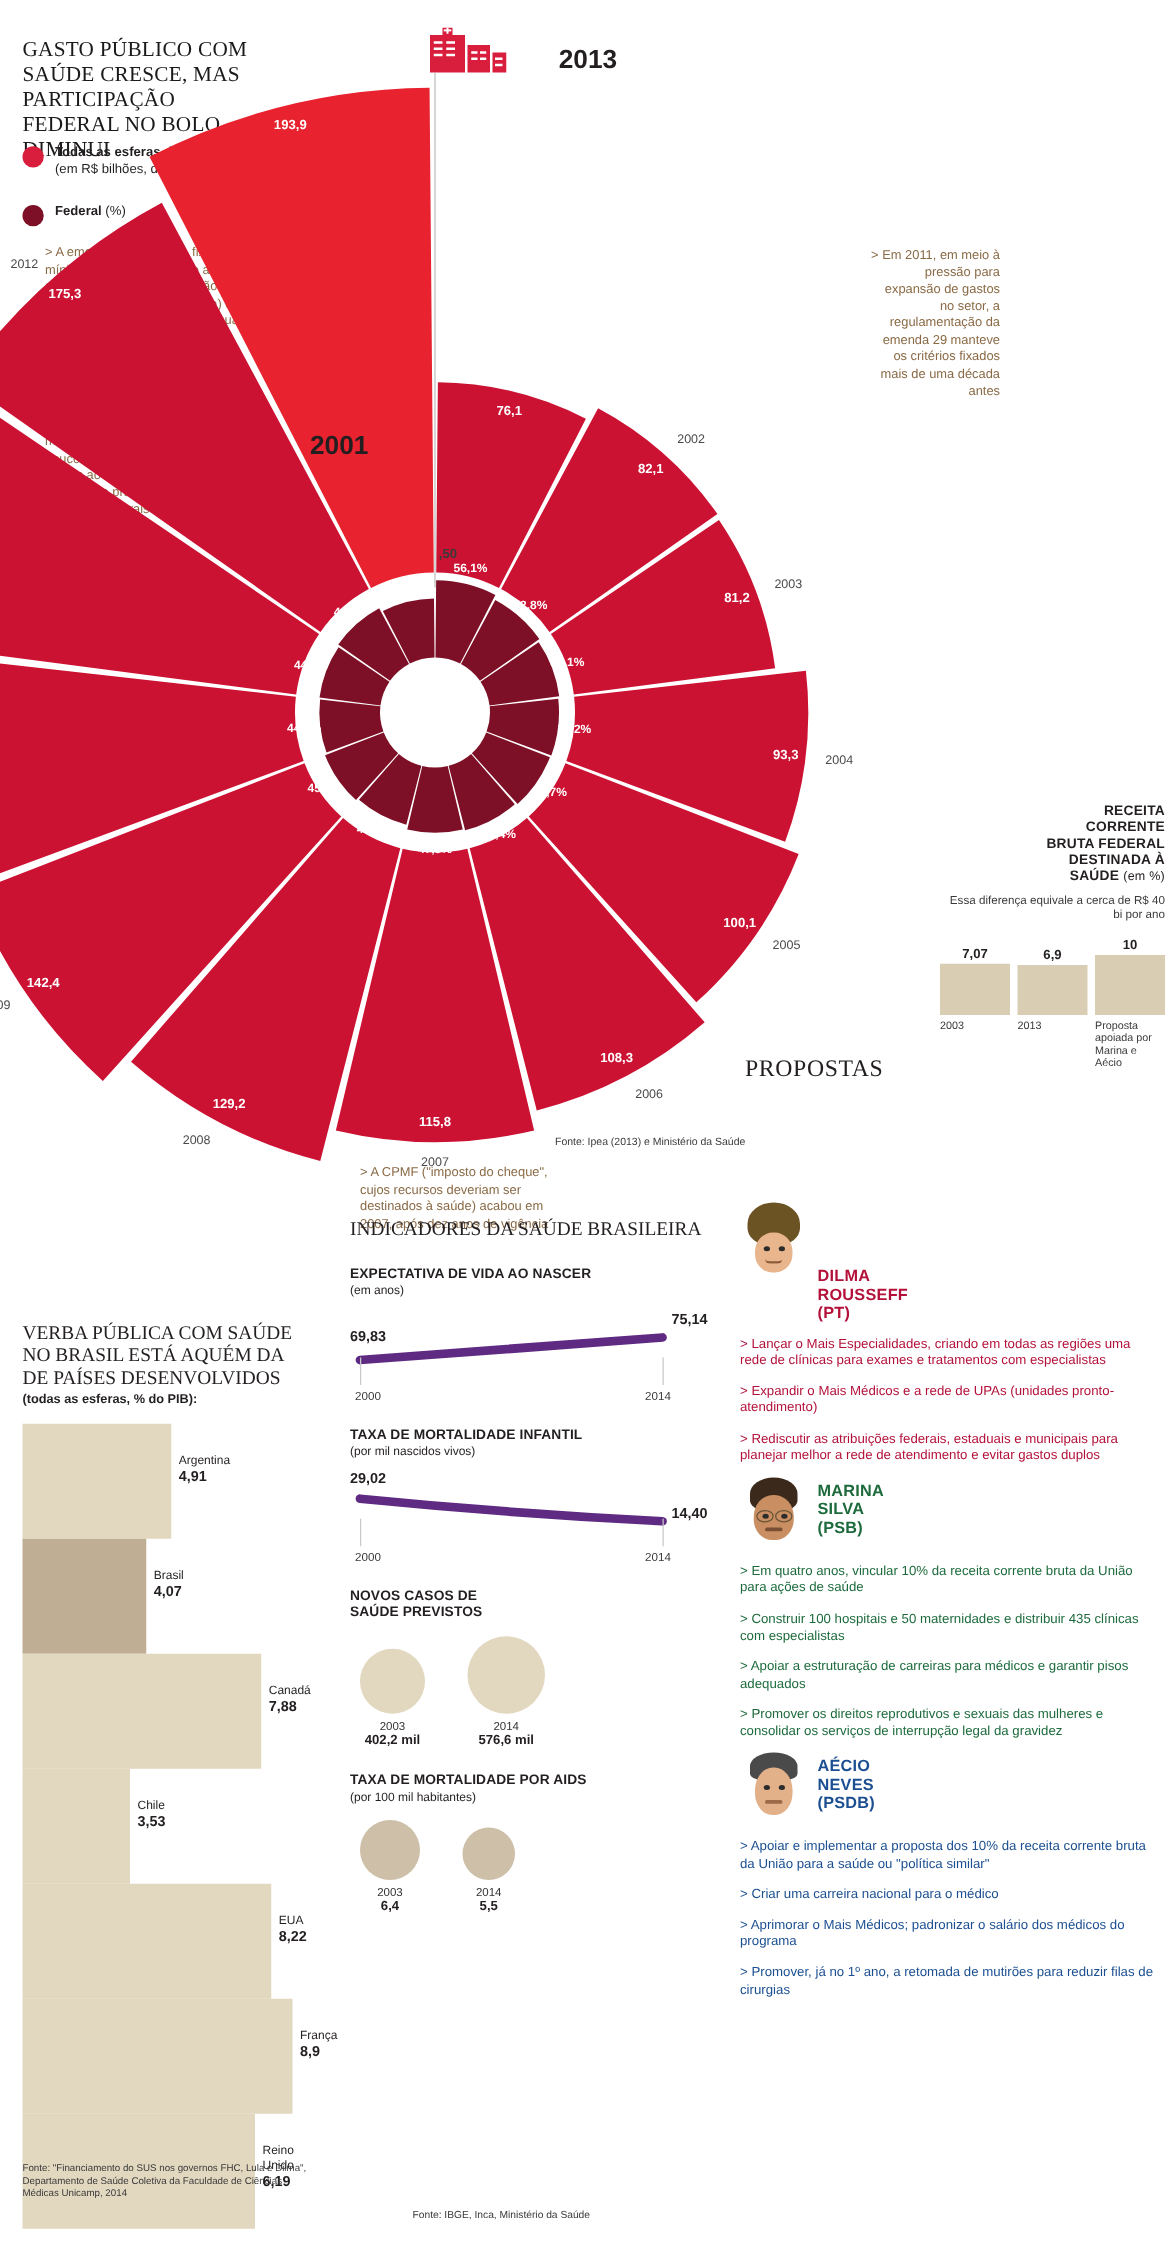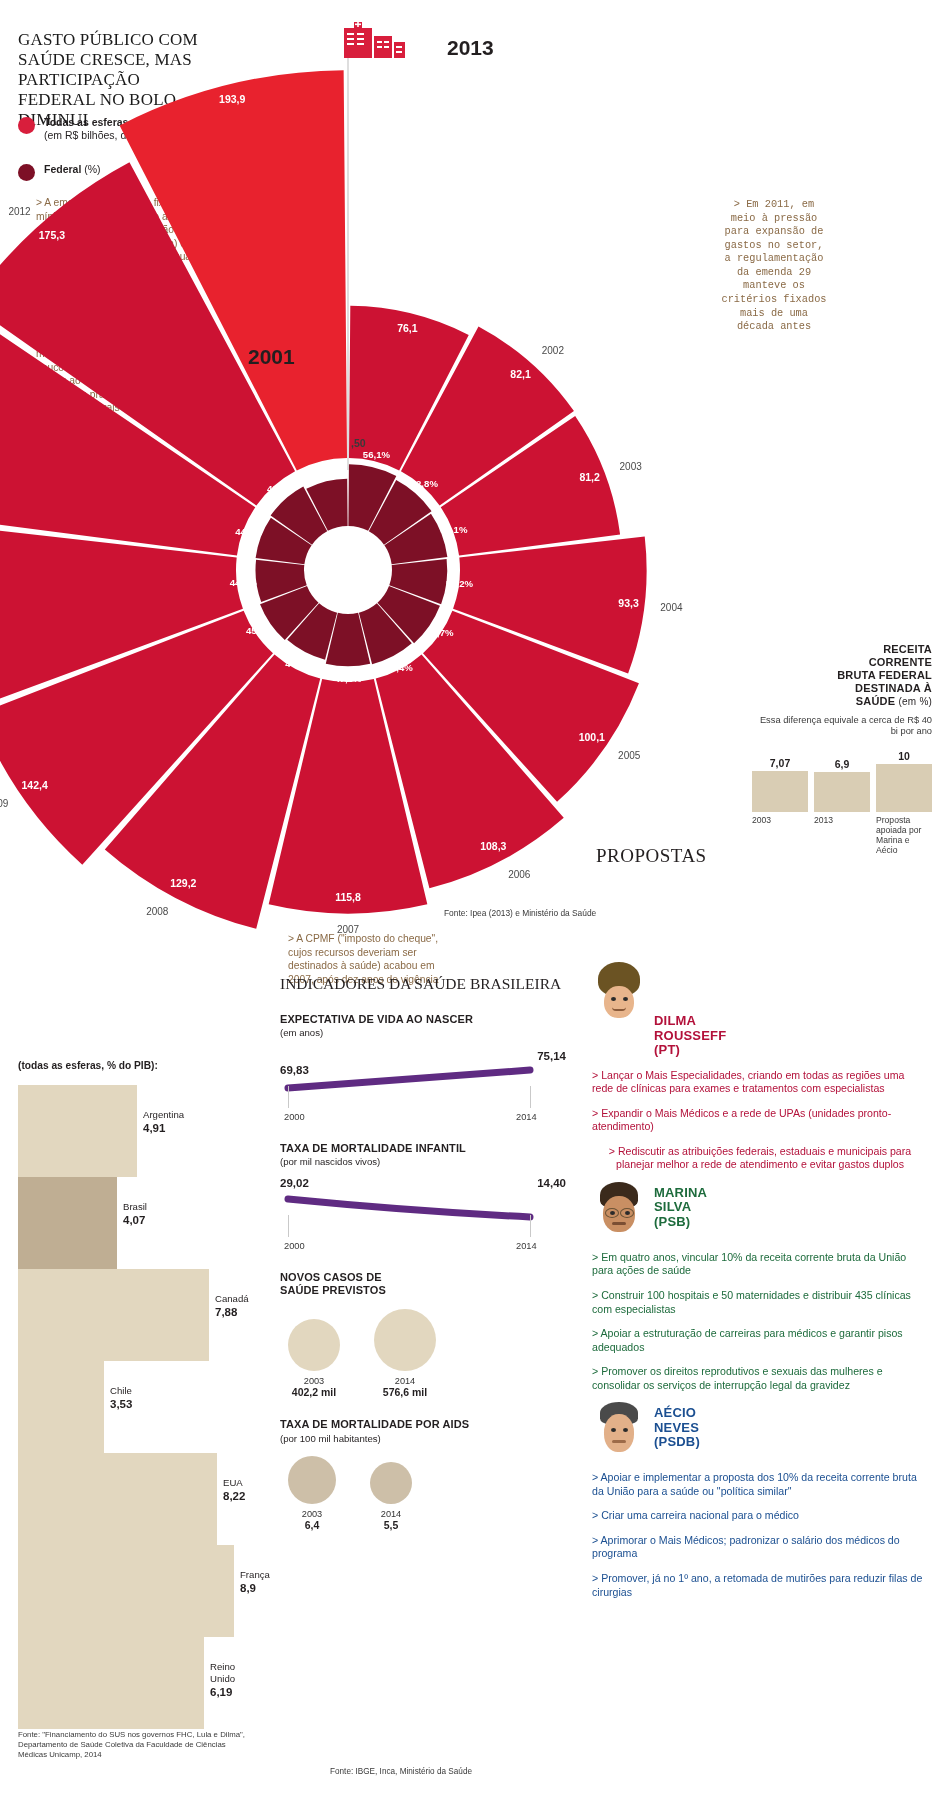--- a/index.html
+++ b/index.html
@@ -125,21 +125,21 @@
 <div class="legend-row" style="top:163px;">
   <div class="legend-dot" style="background:#7d1026;"></div>
   <div class="legend-txt">
     <b>Federal</b>
     <span>(%)</span>
   </div>
 </div>
 
 <div class="note" style="left:36px; top:196px; width:176px;">&gt; A emenda 29, de 2000, fixou gastos mínimos de União (total do ano anterior acrescido da variação do PIB), Estados (12% da receita) e municípios (15%) com saúde; sua elevação anual passou a ser vinculada à alta do PIB</div>
 <div class="note" style="left:36px; top:320px; width:176px;">&gt; A regra forçou a expansão de investimentos de Estados e municípios, que gastavam muito pouco na área; mas a vinculação dos gastos ao crescimento do PIB acabou, na prática, limitando a alta de despesas federais</div>
-<div class="note" style="left:721px; top:198px; width:106px; text-align:center;font-family:Liberation Mono, monospace;">&gt; Em 2011, em meio à pressão para expansão de gastos no setor, a regulamentação da emenda 29 manteve os critérios fixados mais de uma década antes</div>
+<div class="note" style="left:694px; top:198px; width:106px; text-align:right;">&gt; Em 2011, em meio à pressão para expansão de gastos no setor, a regulamentação da emenda 29 manteve os critérios fixados mais de uma década antes</div>
 <div class="note" style="left:288px; top:932px; width:162px;">&gt; A CPMF ("imposto do cheque", cujos recursos deveriam ser destinados à saúde) acabou em 2007, após dez anos de vigência</div>
 
 <svg id="hosp" viewBox="0 0 62 38">
   <rect x="0" y="6" width="28" height="30" fill="#d81e3c"></rect>
   <rect x="30" y="14" width="18" height="22" fill="#d81e3c"></rect>
   <rect x="50" y="20" width="11" height="16" fill="#d81e3c"></rect>
   <rect x="10" y="0" width="8" height="7" fill="#d81e3c"></rect>
   <g fill="#ffffff">
     <rect x="11" y="1.5" width="6" height="1.6"></rect>
       <rect x="13.2" y="0" width="1.6" height="5"></rect>
@@ -265,20 +265,21 @@
   <div class="rc-labels" id="rc-labels">
       <div class="rc-lbl">2003</div>
       <div class="rc-lbl">2013</div>
       <div class="rc-lbl">Proposta apoiada por Marina e Aécio</div>
     </div>
 </div>
 
 <div id="propostas-title">PROPOSTAS</div>
 
 <div id="pib">
+  <h2>VERBA PÚBLICA COM SAÚDE NO BRASIL ESTÁ AQUÉM DA DE PAÍSES DESENVOLVIDOS</h2>
   <div class="sub">(todas as esferas, % do PIB):</div>
   <div id="pib-chart">
       <div class="pib-row">
         <div class="pib-bar" style="width: 119px;"></div>
         <div class="pib-txt" style="left: 125px;"><span>Argentina</span><span class="v">4,91</span></div>
       </div>
       <div class="pib-row">
         <div class="pib-bar brasil" style="width: 99px;"></div>
         <div class="pib-txt" style="left: 105px;"><span>Brasil</span><span class="v">4,07</span></div>
       </div>
@@ -323,21 +324,21 @@
       <div class="lc-year" style="left:4px;">2000</div>
       <div class="lc-year" style="left:236px;">2014</div>
     </div>
   </div>
 
   <div class="ind-block">
     <div class="ind-h">TAXA DE MORTALIDADE INFANTIL</div>
     <div class="ind-sub">(por mil nascidos vivos)</div>
     <div class="line-chart">
       <div class="lc-val" style="left:0; top:0px;">29,02</div>
-      <div class="lc-val" style="right:4px; top:0;margin-left:43px;">14,40</div>
+      <div class="lc-val" style="right:4px; top:28px;margin-left:43px;">14,40</div>
       <svg style="position:absolute;left:0;top:0;width:100%;height:60px;" viewBox="0 0 290 60" preserveAspectRatio="none">
         <path d="M8,22 Q130,34 250,40" stroke="#5f2b82" stroke-width="7" fill="none" stroke-linecap="round"></path>
       </svg>
       <div class="lc-tick" style="left:8px;"></div>
       <div class="lc-tick" style="left:250px;"></div>
       <div class="lc-year" style="left:4px;">2000</div>
       <div class="lc-year" style="left:236px;">2014</div>
     </div>
   </div>
 
@@ -385,21 +386,21 @@
           <div class="hair" style="left:6px;top:0;width:42px;height:34px;background:#6b5323;border-radius:50% 50% 40% 40%;"></div>
           <div class="head" style="left:12px;top:24px;width:30px;height:32px;background:#e8b58c;"></div>
           <div class="eye" style="left:19px;top:35px;"></div>
           <div class="eye" style="left:31px;top:35px;"></div>
           <div style="position:absolute;left:20px;top:45px;width:14px;height:4px;border-bottom:2px solid #8a5a3a;border-radius:0 0 8px 8px;"></div>
         </div>
         <div class="cand-name" style="color: rgb(179, 17, 58); margin-top: 44px;"><span>DILMA</span><br><span>ROUSSEFF</span><br><span class="party">(PT)</span></div>
       </div>
       <div class="prop" style="color: rgb(179, 17, 58);">&gt; Lançar o Mais Especialidades, criando em todas as regiões uma rede de clínicas para exames e tratamentos com especialistas</div>
       <div class="prop" style="color: rgb(179, 17, 58);">&gt; Expandir o Mais Médicos e a rede de UPAs (unidades pronto-atendimento)</div>
-      <div class="prop" style="color: rgb(179, 17, 58); text-align: center;">&gt; Rediscutir as atribuições federais, estaduais e municipais para planejar melhor a rede de atendimento e evitar gastos duplos</div>
+      <div class="prop" style="color: rgb(179, 17, 58);">&gt; Rediscutir as atribuições federais, estaduais e municipais para planejar melhor a rede de atendimento e evitar gastos duplos</div>
     </div>
     <div class="cand c-marina">
       <div class="cand-head">
         <div class="face">
           <div class="hair" style="left:8px;top:4px;width:38px;height:26px;background:#3b2a1c;border-radius:50% 50% 30% 30%;"></div>
           <div class="head" style="left:11px;top:18px;width:32px;height:36px;background:#c98f63;"></div>
           <div class="glass" style="left:13px;top:30px;"></div>
           <div class="glass" style="left:28px;top:30px;"></div>
           <div class="eye" style="left:18px;top:33px;"></div>
           <div class="eye" style="left:33px;top:33px;"></div>

